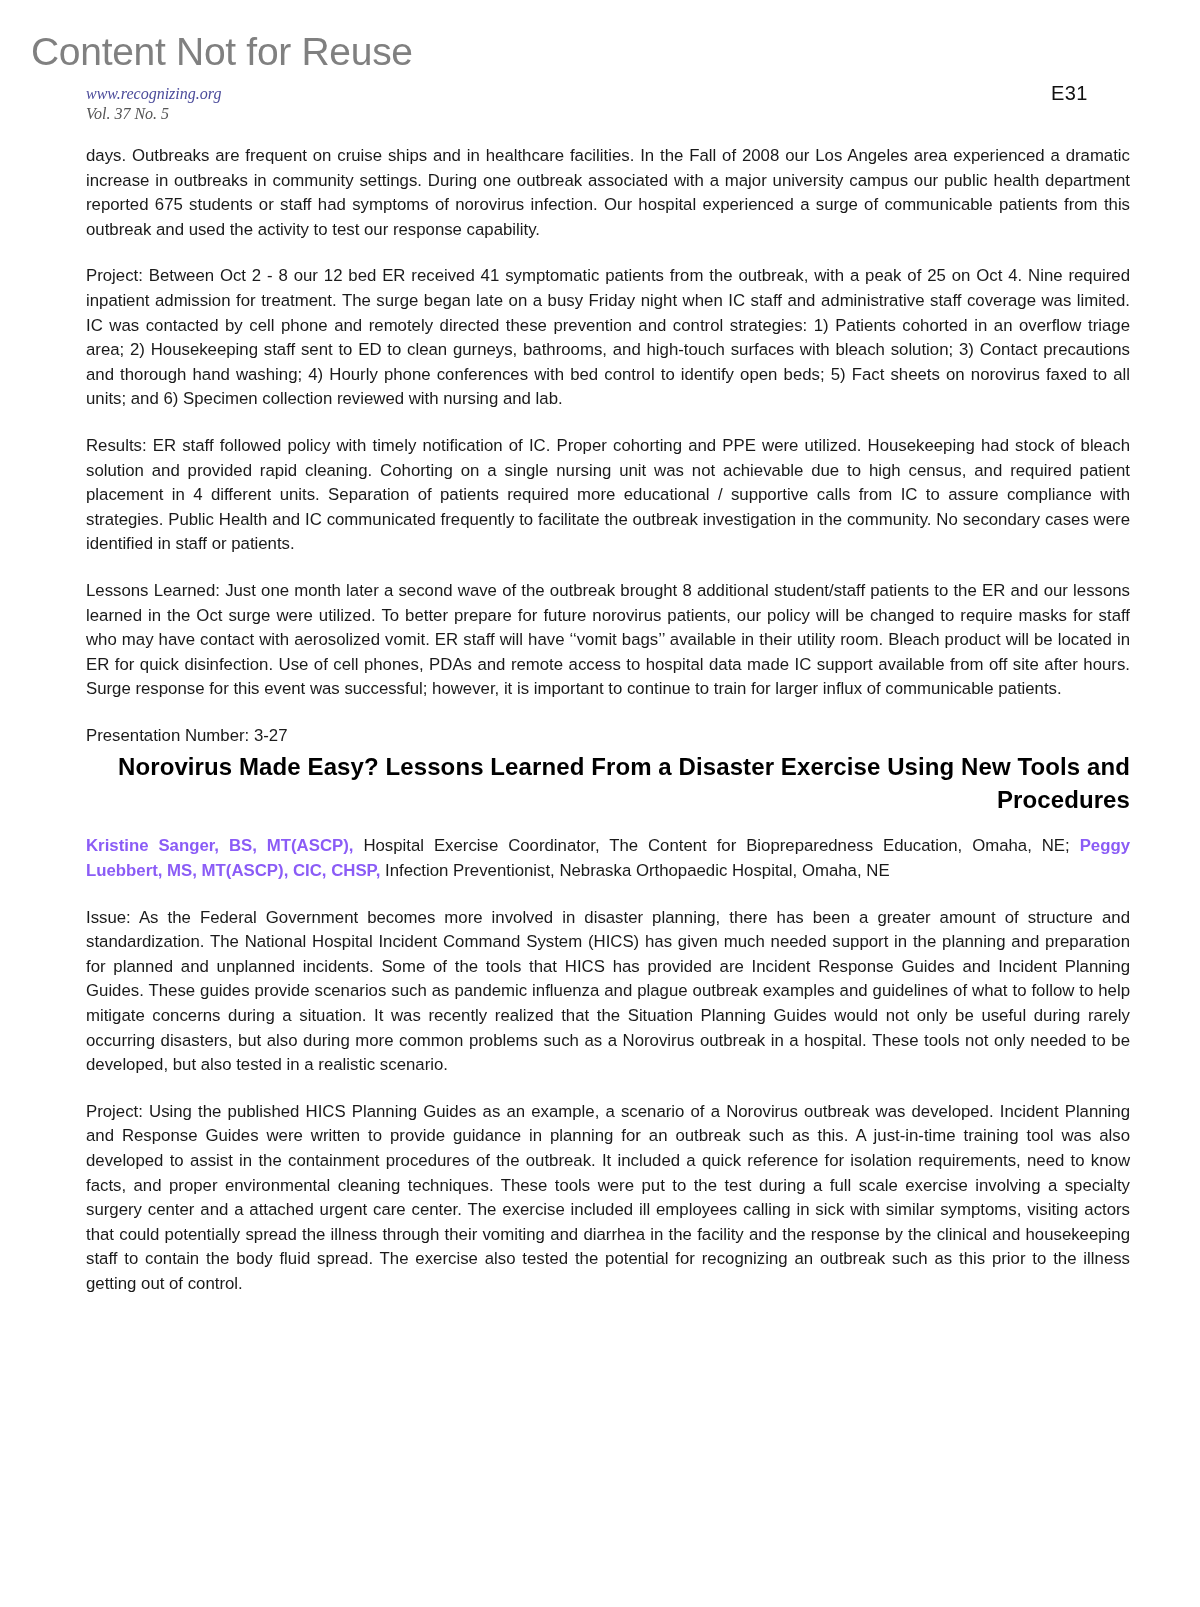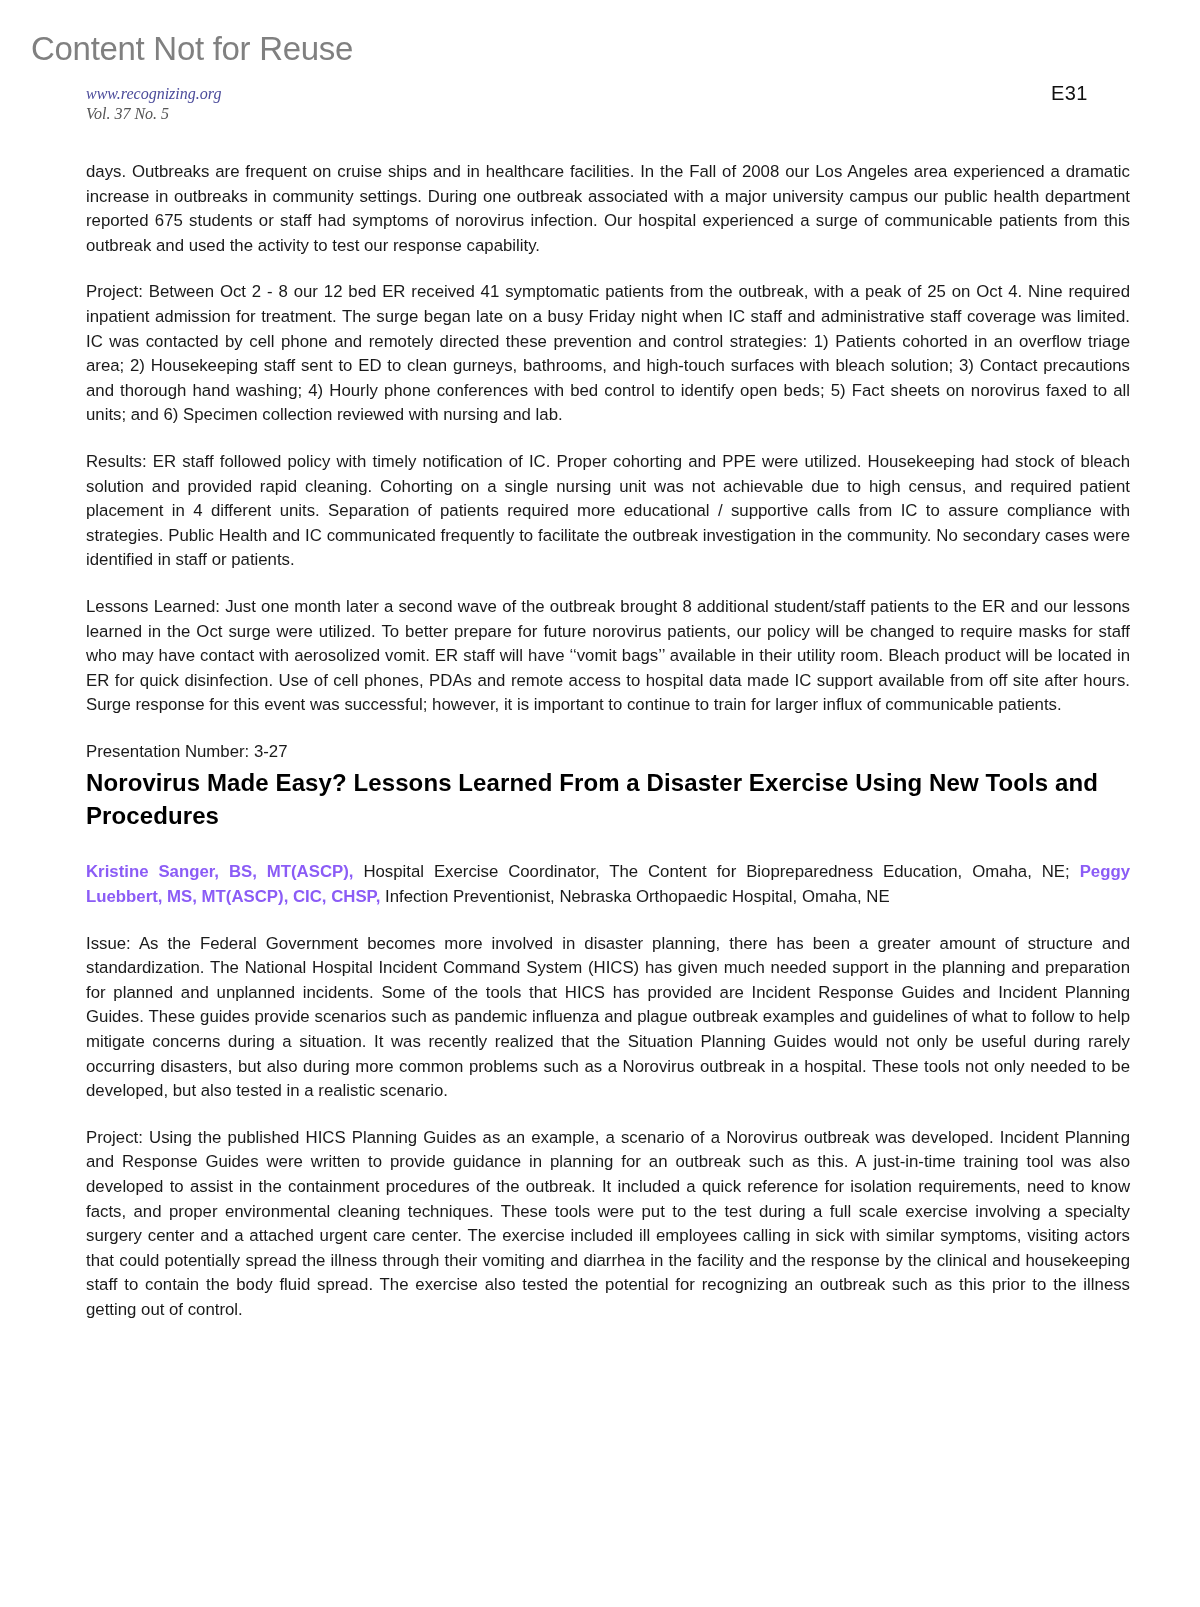--- a/index.html
+++ b/index.html
@@ -1,41 +1,41 @@
 <!DOCTYPE html>
 <html><head>
 <meta charset="utf-8">
 <style>
   html, body { margin: 0; padding: 0; background: #ffffff; }
   body { width: 1200px; height: 1607px; position: relative; overflow: hidden; }
   .watermark {
     position: absolute; left: 31px; top: 30px;
-    font-family: "Liberation Sans", sans-serif; font-size: 33px; color: #808080;
+    font-family: "Liberation Sans", sans-serif; font-size: 39px; color: #808080;
     letter-spacing: -0.3px;
   }
   .running-head {
     position: absolute; left: 86px; top: 84px;
     font-family: "Liberation Serif", serif; font-style: italic; font-size: 16px; line-height: 20px;
   }
   .running-head .url { color: #4a4a9a; }
   .running-head .vol { color: #555555; }
   .page-num {
     position: absolute; right: 112px; top: 82px;
     font-family: "Liberation Sans", sans-serif; font-size: 20px; color: #111;
     letter-spacing: 0.5px;
   }
   .content {
-    position: absolute; left: 86px; top: 160px; width: 1044px;
+    position: absolute; left: 86px; top: 144px; width: 1044px;
     font-family: "Liberation Sans", sans-serif; font-size: 16.8px; line-height: 24.6px; color: #1a1a1a;
   }
   .content p { margin: 0 0 22px 0; text-align: justify; text-align-last: left; }
   .pres-num { margin: 16px 0 2px 0 !important; }
   .title {
     font-family: "Liberation Sans", sans-serif; font-weight: bold; font-size: 24px; line-height: 33px;
-    color: #000; margin: 0 0 28px 0; letter-spacing: 0.1px;
+    color: #000; margin: 0 0 18px 0; letter-spacing: 0.1px; text-align: right;
   }
   .authors { margin-bottom: 22px !important; }
   .authors b { color: #8b5cf6; }
 </style>
 </head>
 <body>
 
 <div class="watermark">Content Not for Reuse</div>
 
 <div class="running-head">

